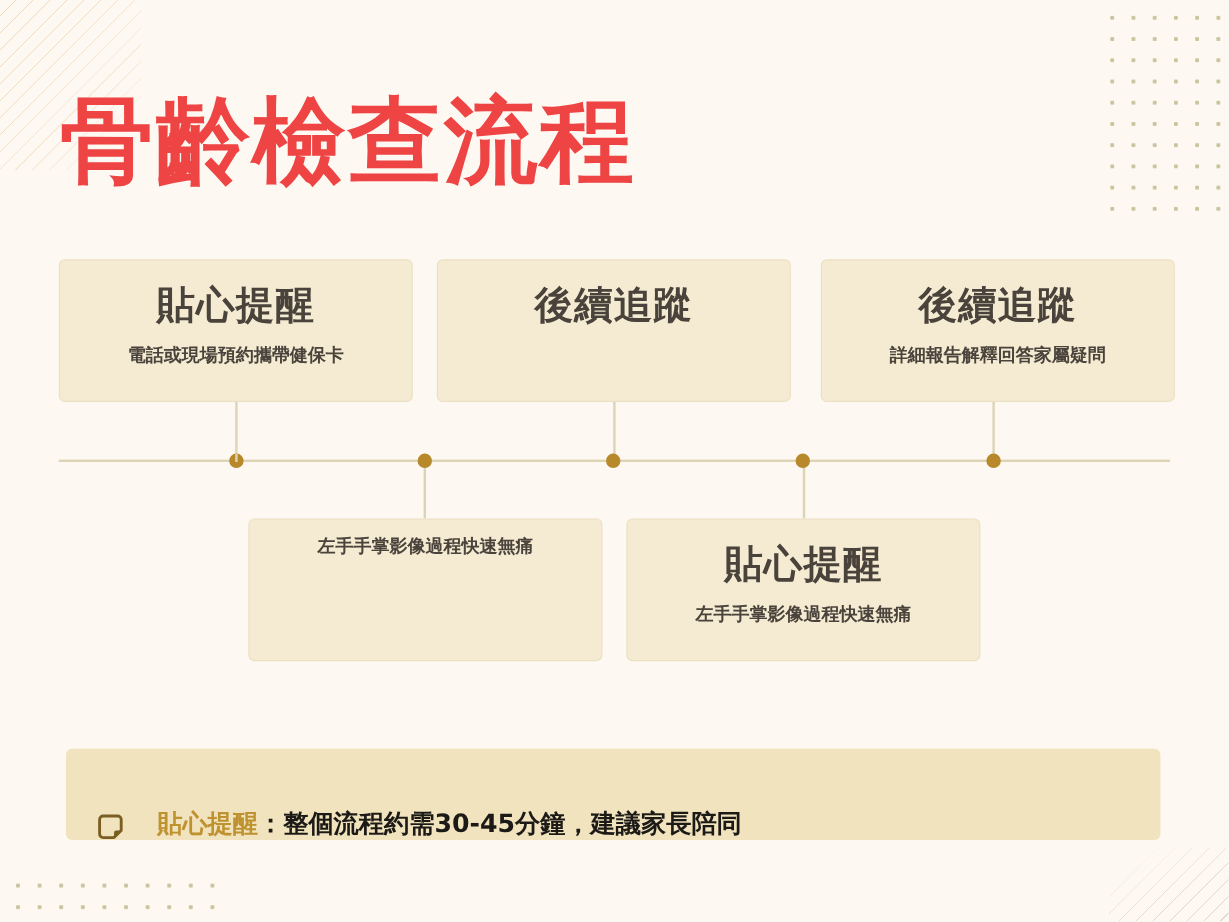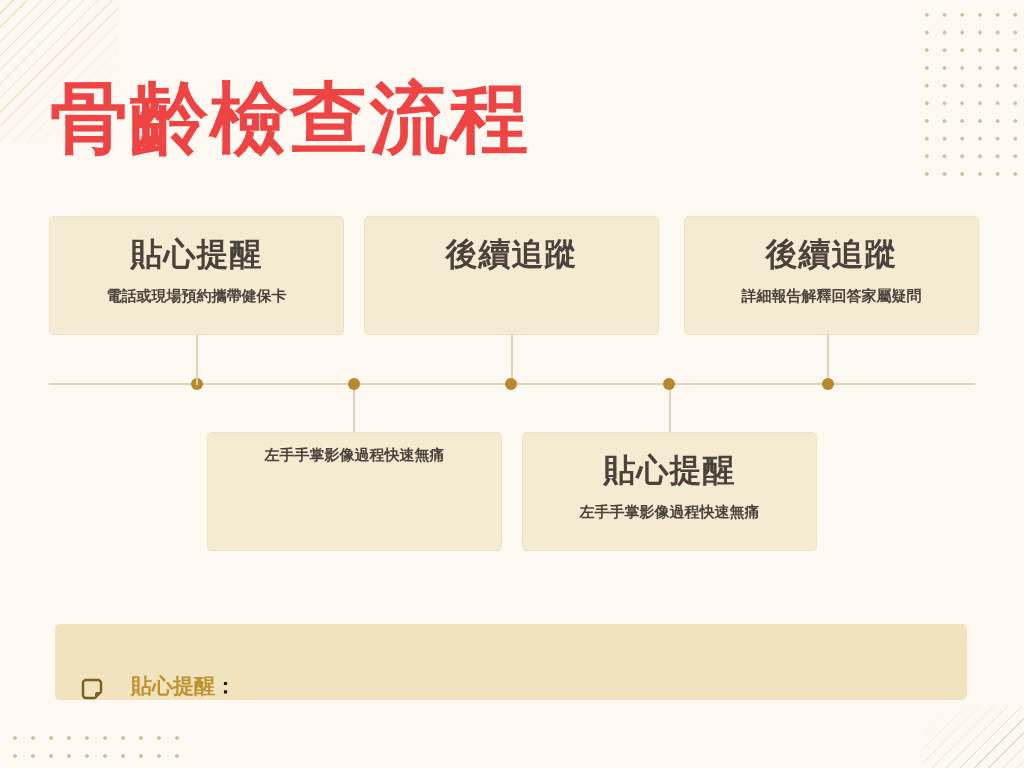--- a/index.html
+++ b/index.html
@@ -121,13 +121,14 @@
   <div class="card-desc">左手手掌影像過程快速無痛</div>
 </div>
 
 <div class="tip">
   <svg class="note-icon" viewBox="0 0 22 22">
     <path d="M5 2 H17 A3 3 0 0 1 20 5 V14 L14 20 H5 A3 3 0 0 1 2 17 V5 A3 3 0 0 1 5 2 Z" fill="none" stroke="#7a5e22" stroke-width="2.4" stroke-linejoin="round"></path>
     <path d="M20 14 H16 A2 2 0 0 0 14 16 V20 Z" fill="#7a5e22"></path>
   </svg>
   <span class="tip-label">貼心提醒</span>
   <span class="tip-text">：</span>
+  <span class="tip-text">整個流程約需30-45分鐘，建議家長陪同</span>
 </div>
 
 </body></html>

